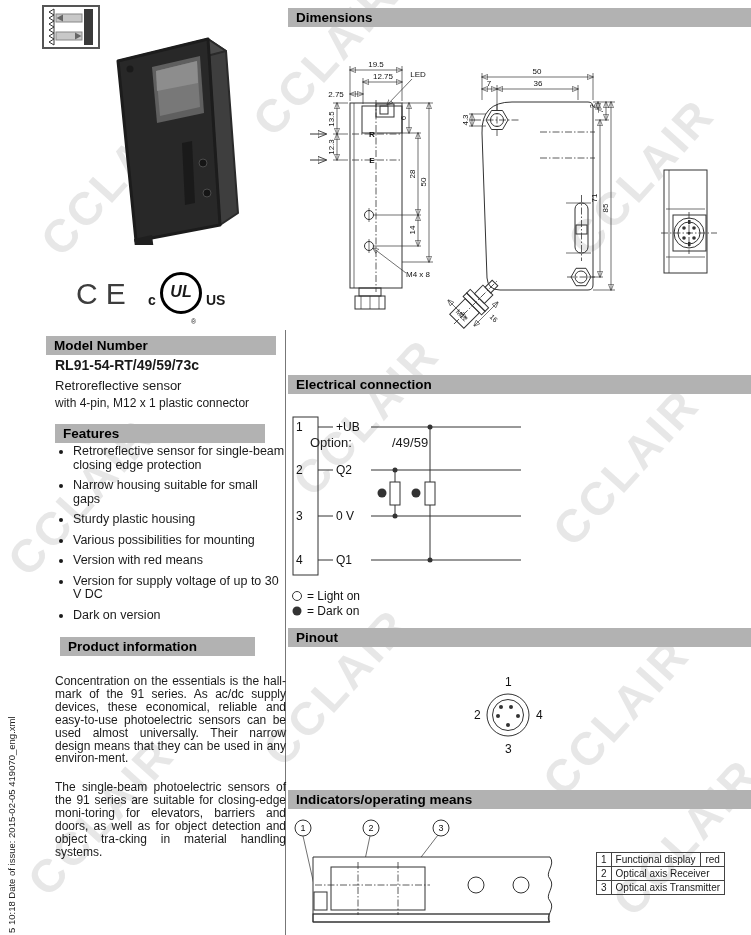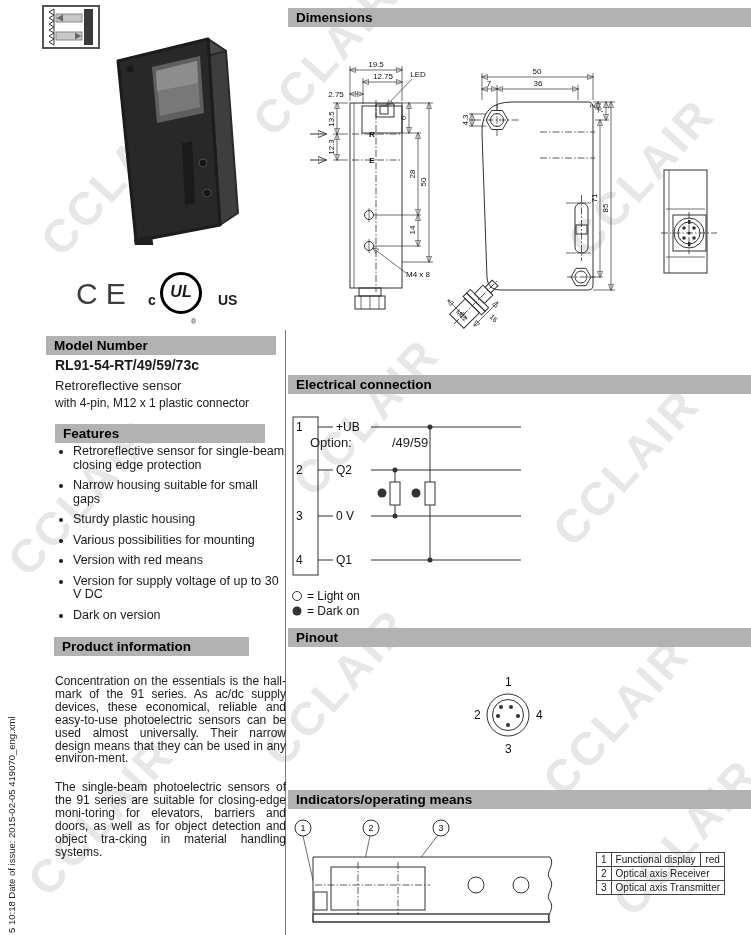--- a/index.html
+++ b/index.html
@@ -24,21 +24,21 @@
   .pinfo{position:absolute;left:55px;top:659px;width:231px;z-index:1;}
   .pinfo p{margin:16px 0 2px 0;font-size:12px;line-height:12.9px;text-align:justify;}
   
   .ce{position:absolute;left:76px;top:277px;font-size:30px;letter-spacing:8px;color:#3d3d3d;z-index:1;}
   .ulmark{position:absolute;left:148px;top:270px;width:84px;height:50px;z-index:1;}
   .ul-circle{position:absolute;left:12px;top:2px;width:36px;height:36px;border:3px solid #000;
              border-radius:50%;text-align:center;font-weight:bold;font-style:italic;
              font-size:16px;line-height:34px;background:#fff;}
   .ul-reg{position:absolute;left:28px;top:30px;font-size:7px;font-style:normal;font-weight:normal;}
   .ul-c{position:absolute;left:0px;top:22px;font-weight:bold;font-size:14px;}
-  .ul-us{position:absolute;left:58px;top:22px;font-weight:bold;font-size:14px;margin-left:12px;}
+  .ul-us{position:absolute;left:58px;top:22px;font-weight:bold;font-size:14px;}
   .iconbox{position:absolute;left:42px;top:5px;width:54px;height:40px;border:2px solid #555;
            background:#fff;box-sizing:content-box;z-index:1;}
   
   .tech{position:absolute;z-index:1;}
   .tech line,.tech rect,.tech circle,.tech path,.tech polygon{stroke:#333;fill:none;stroke-width:1;}
   .tech .fil{fill:#333;stroke:none;}
   .tech .wht{fill:#fff;}
   .tech text{stroke:none;fill:#111;font-family:"Liberation Sans",sans-serif;}
   .tech .thin{stroke-width:0.7;}
   .tech .cl{stroke-dasharray:7 2 1.5 2;stroke-width:0.8;}
@@ -126,21 +126,21 @@
       <li>Retroreflective sensor for single-beam closing edge protection</li>
       <li>Narrow housing suitable for small gaps</li>
       <li>Sturdy plastic housing</li>
       <li>Various possibilities for mounting</li>
       <li>Version with red means</li>
       <li>Version for supply voltage of up to 30 V DC</li>
       <li>Dark on version</li>
     </ul>
   </div>
 
-  <div class="sec-hdr" style="left:54px;top:637px;width:195px">Product information</div>
+  <div class="sec-hdr" style="left:60px;top:637px;width:195px">Product information</div>
   <div class="pinfo">
     <p>Concentration on the essentials is the hall-mark of the 91 series. As ac/dc supply devices, these economical, reliable and easy-to-use photoelectric sensors can be used almost universally. Their narrow design means that they can be used in any environ-ment.</p>
     <p>The single-beam photoelectric sensors of the 91 series are suitable for closing-edge moni-toring for elevators, barriers and doors, as well as for object detection and object tra-cking in material handling systems.</p>
   </div>
 
   
   <div class="sec-hdr" style="left:288px;top:8px;width:551px">Dimensions</div>
 
   <svg class="tech" style="left:288px;top:30px" width="463" height="340" viewBox="0 0 463 340">
     <defs>

